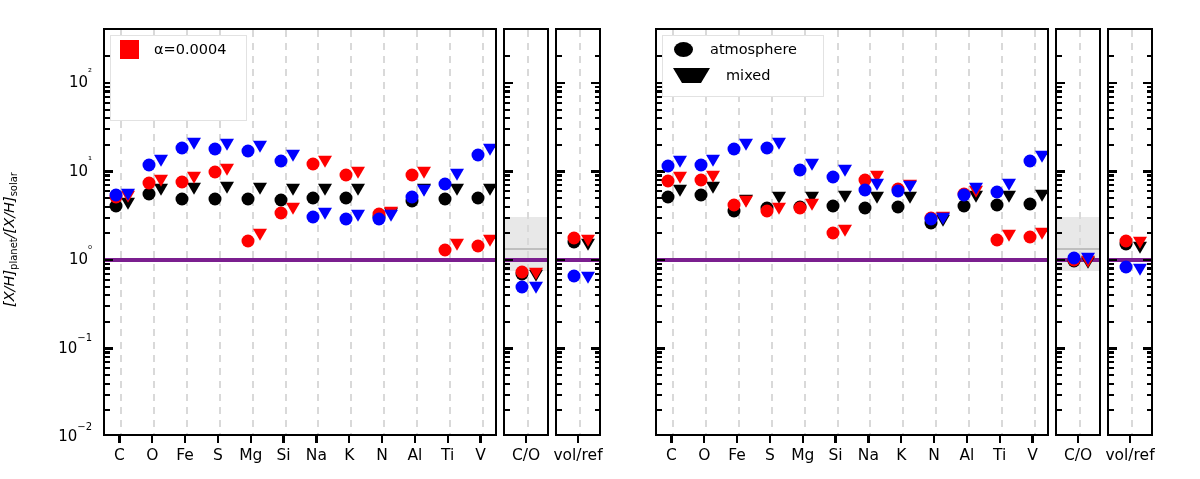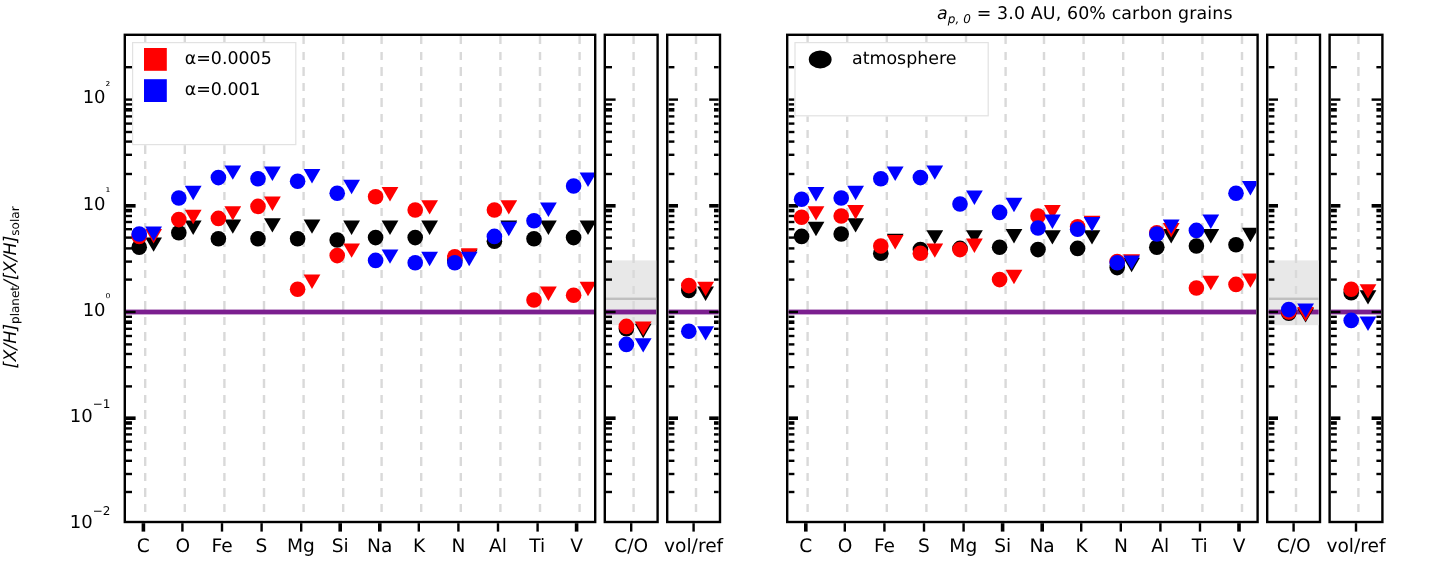--- a/index.html
+++ b/index.html
@@ -357,21 +357,20 @@
       <div class="mk circle" style="background: rgb(0, 0, 255); left: 17px; top: 245.97px;"></div>
       <div class="mk tri" style="color: rgb(0, 0, 255); left: 31px; top: 247.153px;"></div>
     </div>
     <div class="xtick" style="left: 576.9px; top: 436px;"></div>
     <div class="xlab" style="left: 578px; top: 446px;">vol/ref</div>
     <div class="ylab" style="right: 1108px; top: 435px;">10<sup>−2</sup></div>
     <div class="ylab" style="right: 1108px; top: 346.5px;">10<sup>−1</sup></div>
     <div class="ylab" style="right: 1108px; top: 258px;">10<sup>⁰</sup></div>
     <div class="ylab" style="right: 1108px; top: 169.5px;">10<sup>¹</sup></div>
     <div class="ylab" style="right: 1108px; top: 81px;">10<sup>²</sup></div>
-    <div class="panel-title" style="left: 654px; top: 4px; width: 500px;"><span class="it">a</span><span class="sub">p, 0</span>&nbsp;=&nbsp;3.0&nbsp;AU,&nbsp;60%&nbsp;carbon&nbsp;grains</div>
     <div class="axes" style="left: 655px; top: 28px; width: 394px; height: 408px;">
       <div class="vgrid" style="left: 15.4167px;"></div>
       <div class="vgrid" style="left: 48.25px;"></div>
       <div class="vgrid" style="left: 81.0833px;"></div>
       <div class="vgrid" style="left: 113.917px;"></div>
       <div class="vgrid" style="left: 146.75px;"></div>
       <div class="vgrid" style="left: 179.583px;"></div>
       <div class="vgrid" style="left: 212.417px;"></div>
       <div class="vgrid" style="left: 245.25px;"></div>
       <div class="vgrid" style="left: 278.083px;"></div>
@@ -650,26 +649,26 @@
       <div class="mk circle" style="background: rgb(255, 0, 0); left: 17px; top: 210.753px;"></div>
       <div class="mk tri" style="color: rgb(255, 0, 0); left: 31px; top: 211.935px;"></div>
       <div class="mk circle" style="background: rgb(0, 0, 255); left: 17px; top: 236.701px;"></div>
       <div class="mk tri" style="color: rgb(0, 0, 255); left: 31px; top: 238.577px;"></div>
     </div>
     <div class="xtick" style="left: 1128.9px; top: 436px;"></div>
     <div class="xlab" style="left: 1130px; top: 446px;">vol/ref</div>
     <div class="legend" style="left: 110px; top: 35px; width: 137px; height: 86px;">
       <div class="legrow">
         <div class="legsw" style="background: rgb(255, 0, 0);"></div>
-        <div class="legtxt">α=0.0005</div>
-      </div>
-      <div class="legrow">
-        <div class="legsw" style="background: rgb(0, 0, 255);"></div>
-        <div class="legtxt">α=0.001</div>
+        <div class="legtxt">α=0.0004</div>
       </div>
     </div>
     <div class="legend" style="left: 662px; top: 35px; width: 162px; height: 62px;">
       <div class="legrow">
         <div class="legsw circ"></div>
         <div class="legtxt">atmosphere</div>
       </div>
+      <div class="legrow">
+        <div class="legsw tridn"></div>
+        <div class="legtxt">mixed</div>
+      </div>
     </div>
   </div>
 
 </body></html>

